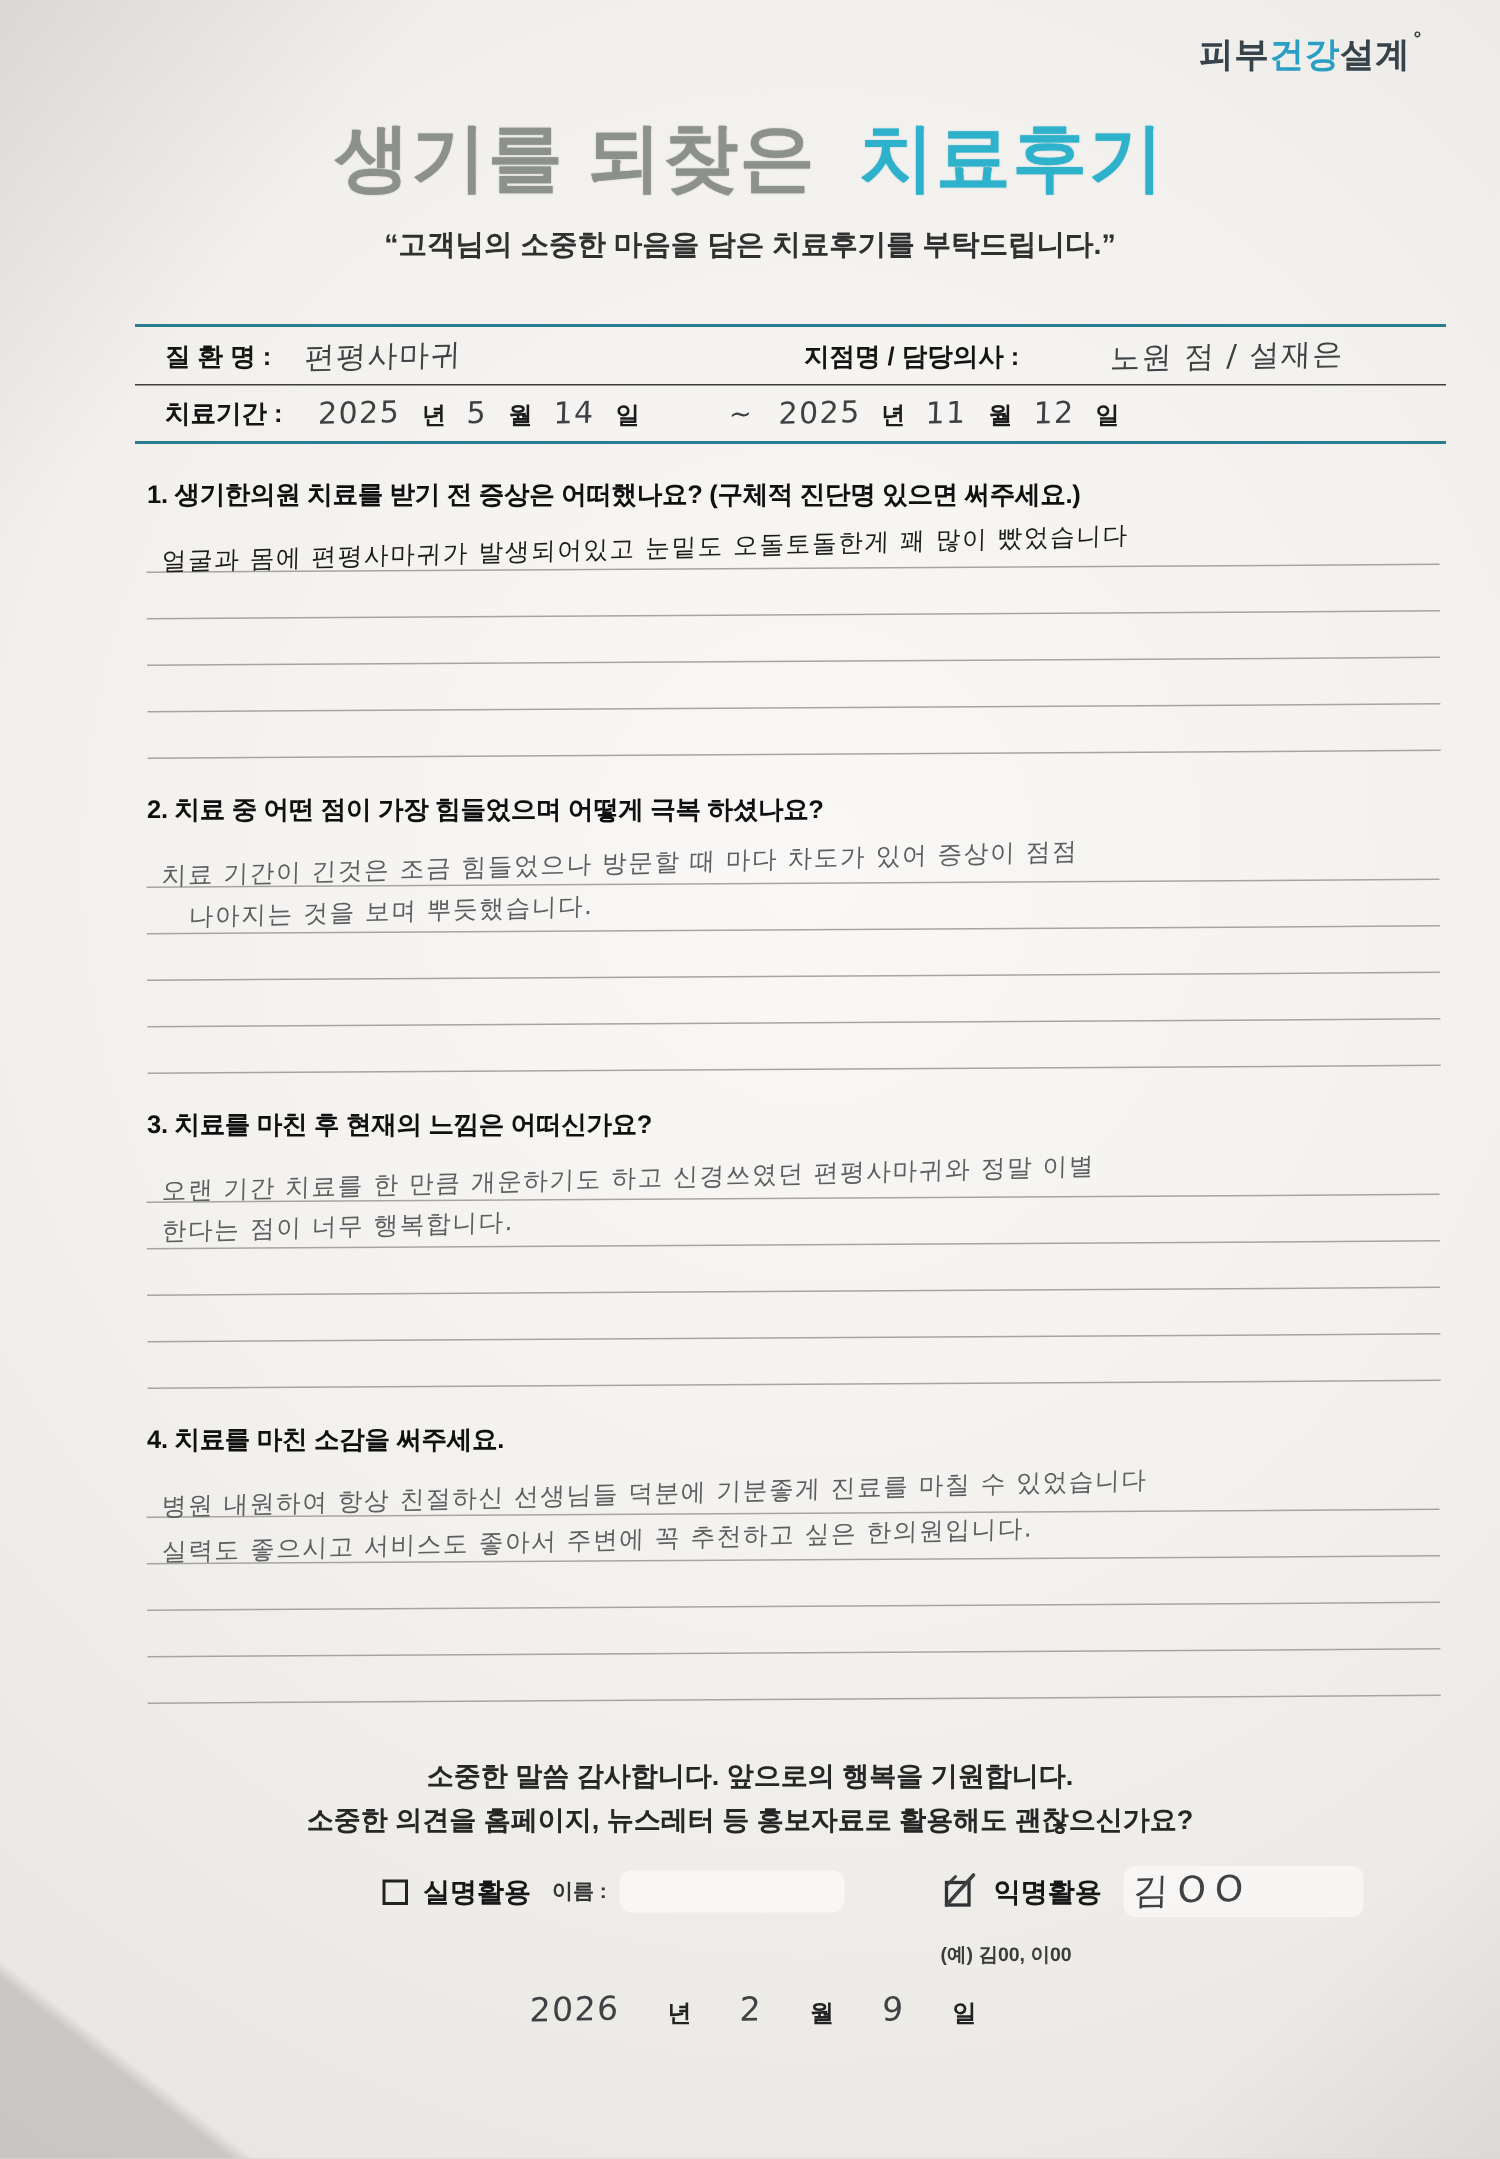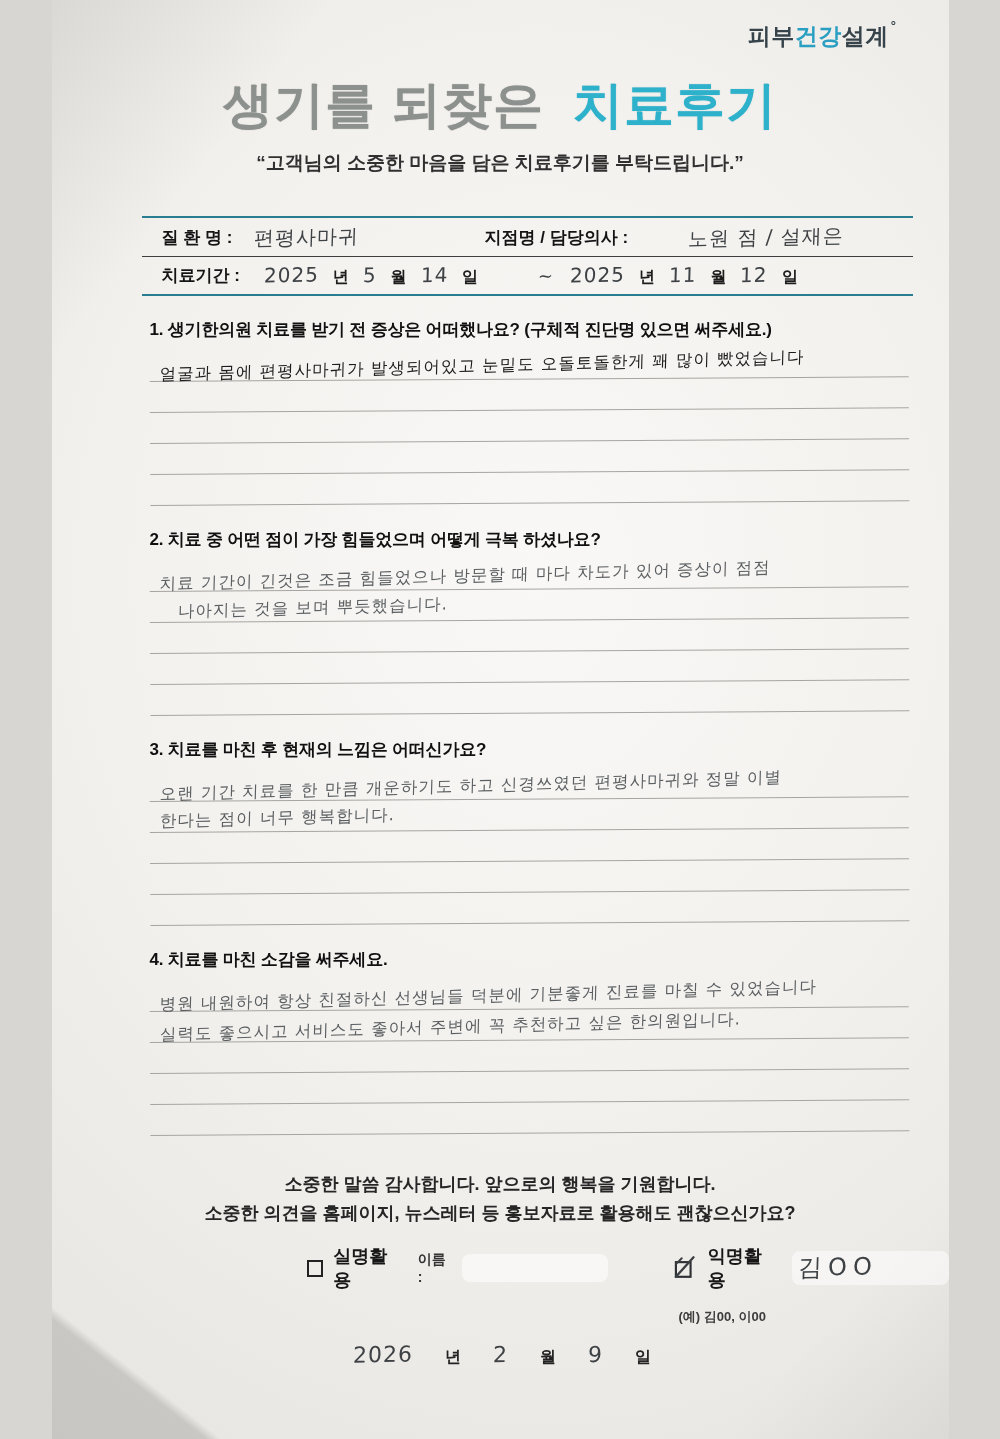--- a/index.html
+++ b/index.html
@@ -1,21 +1,21 @@
 <!DOCTYPE html>
 <html><head>
 <meta charset="utf-8">
 <style>
   * { margin:0; padding:0; box-sizing:border-box; }
   html,body { background:#d8d6d3; }
   body { font-family:"Liberation Sans","DejaVu Sans",sans-serif; }
 
   .page {
     position:relative;
-    width:897px; height:1439px;
+    width:1000px; height:1439px;
     margin:0 auto;
     background:
       radial-gradient(115% 85% at 54% 40%, #f9f8f6 0%, #f3f1ee 42%, #eae8e5 74%, #e3e1de 100%);
     overflow:hidden;
     color:#1c1c1c;
   }
   .page::before{ 
     content:""; position:absolute; inset:0; pointer-events:none;
     background:linear-gradient(128deg, rgba(60,60,60,.10) 0%, rgba(60,60,60,0) 14%),
                linear-gradient(-45deg, rgba(70,70,70,.08) 0%, rgba(70,70,70,0) 10%);

